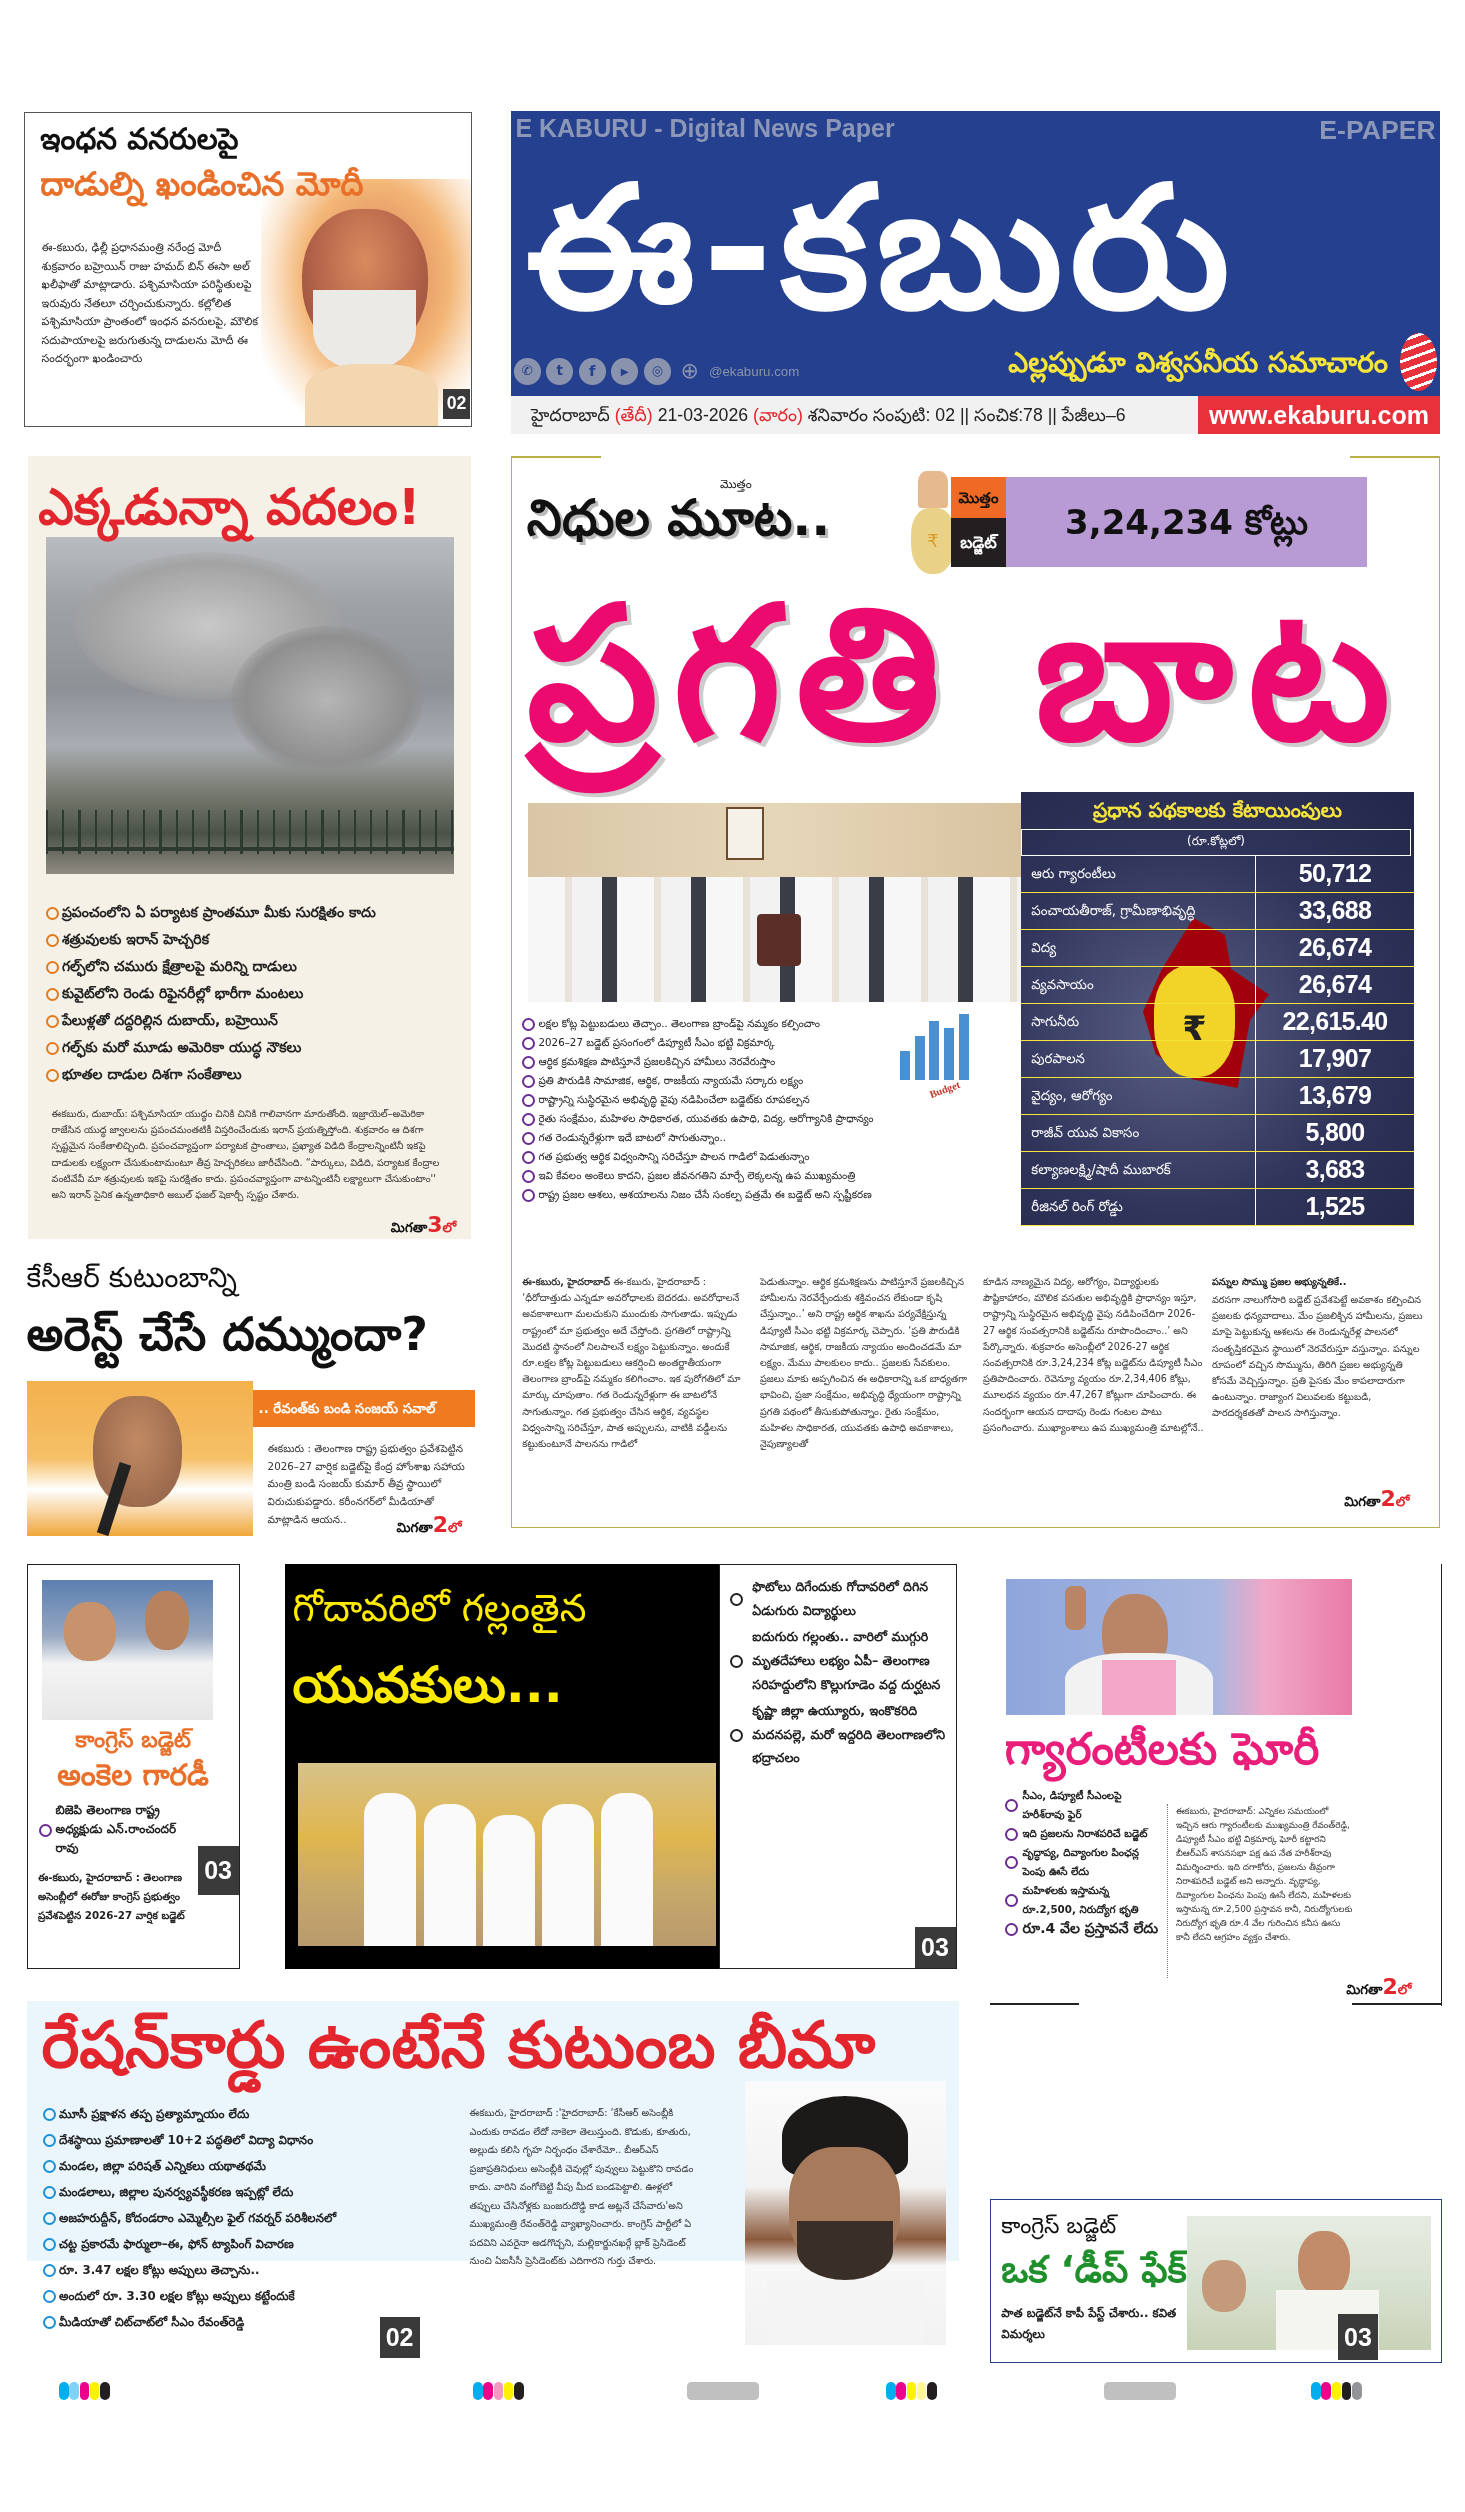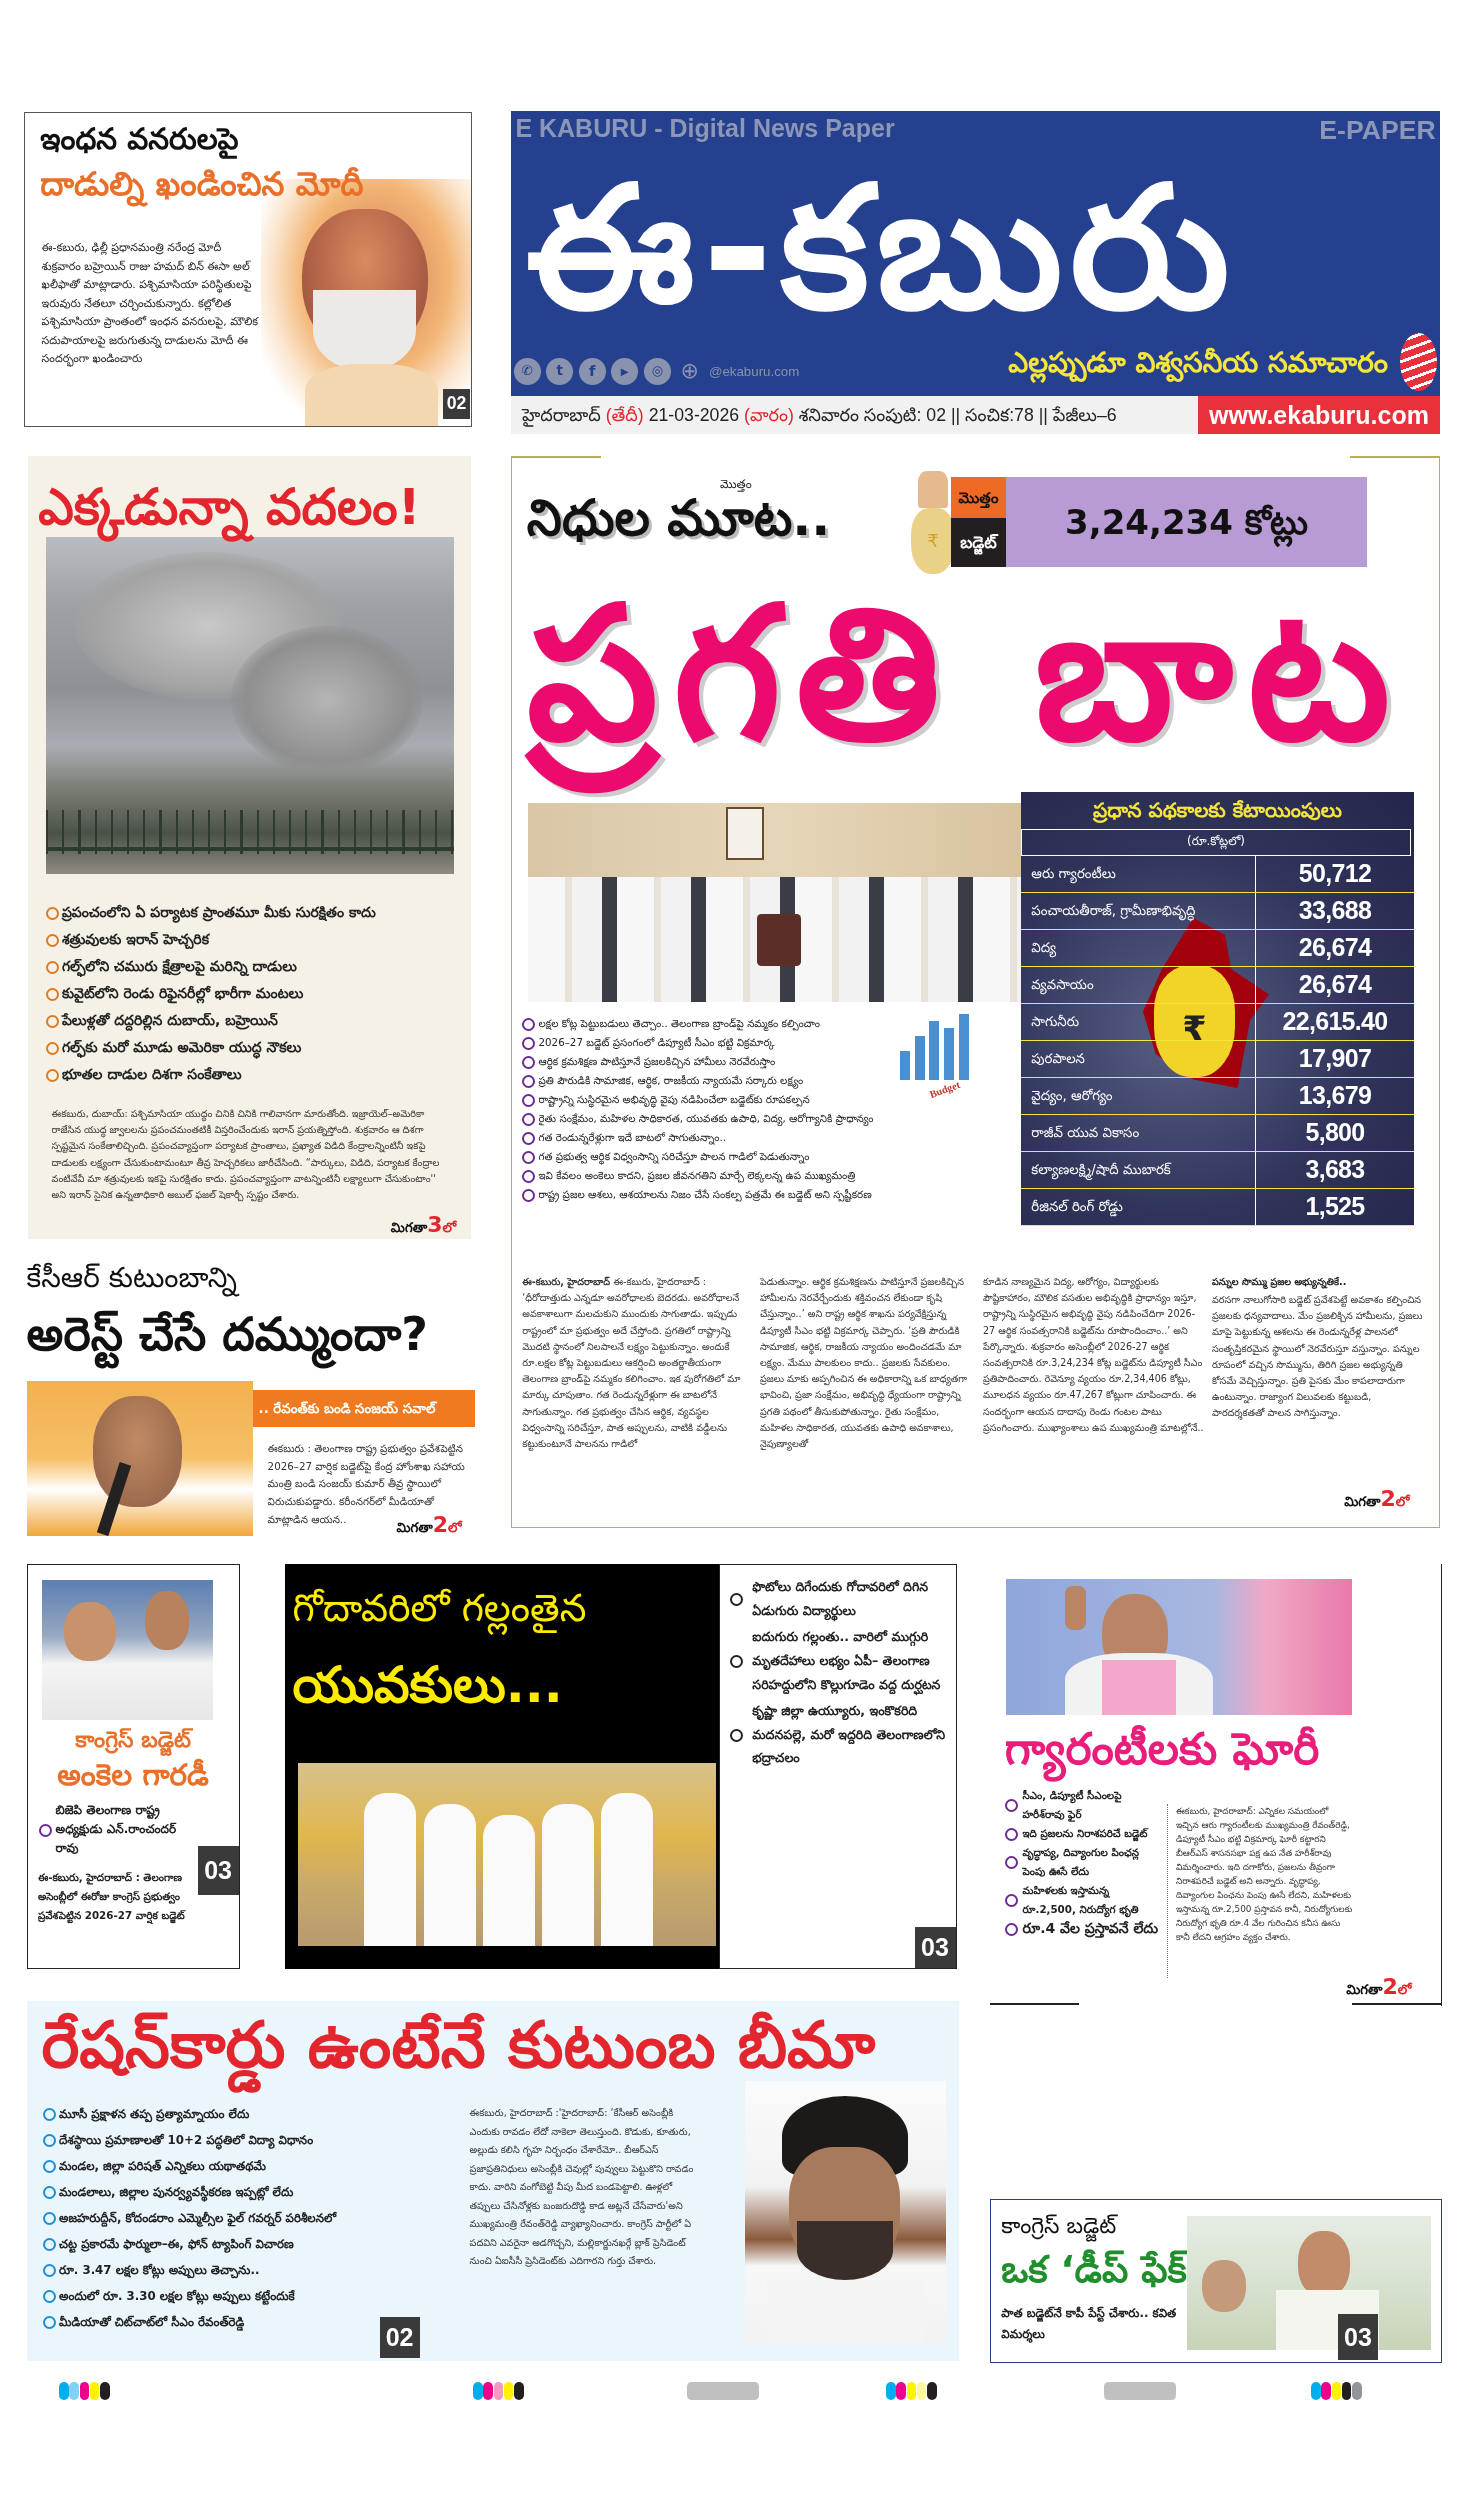--- a/index.html
+++ b/index.html
@@ -41,21 +41,21 @@
     <span style="width:26.6px;height:26.6px;border-radius:50%;background:#8a93ad;color:#24408e;font-size:14.8px;text-align:center;line-height:26.6px;font-weight:bold">f</span>
     <span style="width:26.6px;height:26.6px;border-radius:50%;background:#8a93ad;color:#24408e;font-size:10.3px;text-align:center;line-height:26.6px">▶</span>
     <span style="width:26.6px;height:26.6px;border-radius:50%;background:#8a93ad;color:#24408e;font-size:13.3px;text-align:center;line-height:26.6px">◎</span>
     <span style="width:26.6px;height:26.6px;border-radius:50%;color:#8a93ad;font-size:22px;text-align:center;line-height:26.6px">⊕</span>
     <span style="font-family:'Liberation Sans',sans-serif;color:#8a93ad;font-size:13.3px">@ekaburu.com</span>
   </div>
   <div style="position:absolute;right:52px;top:235px;font-size:28px;font-weight:bold;color:#f7e53b">ఎల్లప్పుడూ విశ్వసనీయ సమాచారం</div>
   <div style="position:absolute;right:3px;top:222px;width:37px;height:58px;border-radius:50%;background:repeating-linear-gradient(160deg,#e8313b 0 6.6px,#fff 6.6px 9.6px)"></div>
 </div>
 
-<div class="box" style="left:511px;top:396px;width:687px;height:38px;background:#f1f1f1;font-family:'Liberation Sans',sans-serif;font-size:17.7px;line-height:38px;padding-left:11px;color:#222;white-space:nowrap">
+<div class="box" style="left:511px;top:396px;width:687px;height:38px;background:#f1f1f1;font-family:'Liberation Sans',sans-serif;font-size:17.7px;line-height:38px;padding-left:20px;color:#222;white-space:nowrap">
   <span>హైదరాబాద్</span>
   <span style="color:#e3262d">(తేదీ)</span>
   <span>21-03-2026</span>
   <span style="color:#e3262d">(వారం)</span>
   <span>శనివారం</span>
   <span>సంపుటి: 02 || సంచిక:78 || పేజీలు–6</span>
 </div>
 <div class="box" style="left:1198px;top:396px;width:242px;height:38px;background:#e8313b;color:#fff;font-family:'Liberation Sans',sans-serif;font-weight:bold;font-size:25px;line-height:38px;text-align:center">www.ekaburu.com</div>
 
 <div class="box" style="left:28px;top:456px;width:443px;height:783px;background:#f5f1e6">
@@ -247,21 +247,21 @@
   </div>
   <div style="position:absolute;left:177px;top:240px;width:0;height:174px;border-left:1.5px dotted #777"></div>
   <p class="body" style="position:absolute;left:186px;top:240px;width:177px;font-size:8.9px;line-height:14px">ఈకబురు, హైదరాబాద్: ఎన్నికల సమయంలో ఇచ్చిన ఆరు గ్యారంటీలకు ముఖ్యమంత్రి రేవంత్‌రెడ్డి, డిప్యూటీ సీఎం భట్టి విక్రమార్క ఘోరీ కట్టారని బీఆర్ఎస్ శాసనసభా పక్ష ఉప నేత హరీశ్‌రావు విమర్శించారు. ఇది దగాకోరు, ప్రజలను తీవ్రంగా నిరాశపరిచే బడ్జెట్ అని అన్నారు. వృద్ధాప్య, దివ్యాంగుల పింఛను పెంపు ఊసే లేదని, మహిళలకు ఇస్తామన్న రూ.2,500 ప్రస్తావన కానీ, నిరుద్యోగులకు నిరుద్యోగ భృతి రూ.4 వేల గురించిన కనీస ఊసు కానీ లేదని ఆగ్రహం వ్యక్తం చేశారు.</p>
   <div class="migata" style="position:absolute;right:29.5px;top:410px">
     <span>మిగతా</span><b>2</b><span style="color:#e3262d">లో</span>
   </div>
   <div style="position:absolute;left:0;top:439px;width:89px;height:1.5px;background:#222"></div>
   <div style="position:absolute;right:0;top:439px;width:89px;height:1.5px;background:#222"></div>
 </div>
 
-<div class="box" style="left:26.6px;top:2001px;width:932px;height:360px;background:#eaf5fc">
+<div class="box" style="left:26.6px;top:2001px;width:932px;height:260px;background:#eaf5fc">
   <div style="position:absolute;left:14.8px;top:7.4px;font-size:64px;font-weight:bold;color:#e3262d;white-space:nowrap">రేషన్‌కార్డు ఉంటేనే కుటుంబ బీమా</div>
   <div style="position:absolute;left:16.2px;top:100px;width:414px">
     <div class="bul blue" style="font-size:11.8px;font-weight:bold;line-height:26px">మూసీ ప్రక్షాళన తప్ప ప్రత్యామ్నాయం లేదు</div>
     <div class="bul blue" style="font-size:11.8px;font-weight:bold;line-height:26px">దేశస్థాయి ప్రమాణాలతో 10+2 పద్ధతిలో విద్యా విధానం</div>
     <div class="bul blue" style="font-size:11.8px;font-weight:bold;line-height:26px">మండల, జిల్లా పరిషత్ ఎన్నికలు యథాతథమే</div>
     <div class="bul blue" style="font-size:11.8px;font-weight:bold;line-height:26px">మండలాలు, జిల్లాల పునర్వ్యవస్థీకరణ ఇప్పట్లో లేదు</div>
     <div class="bul blue" style="font-size:11.8px;font-weight:bold;line-height:26px">అజహరుద్దీన్, కోదండరాం ఎమ్మెల్సీల ఫైల్ గవర్నర్ పరిశీలనలో</div>
     <div class="bul blue" style="font-size:11.8px;font-weight:bold;line-height:26px">చట్ట ప్రకారమే ఫార్ములా–ఈ, ఫోన్ ట్యాపింగ్ విచారణ</div>
     <div class="bul blue" style="font-size:11.8px;font-weight:bold;line-height:26px">రూ. 3.47 లక్షల కోట్లు అప్పులు తెచ్చాను..</div>
     <div class="bul blue" style="font-size:11.8px;font-weight:bold;line-height:26px">అందులో రూ. 3.30 లక్షల కోట్లు అప్పులు కట్టేందుకే</div>

